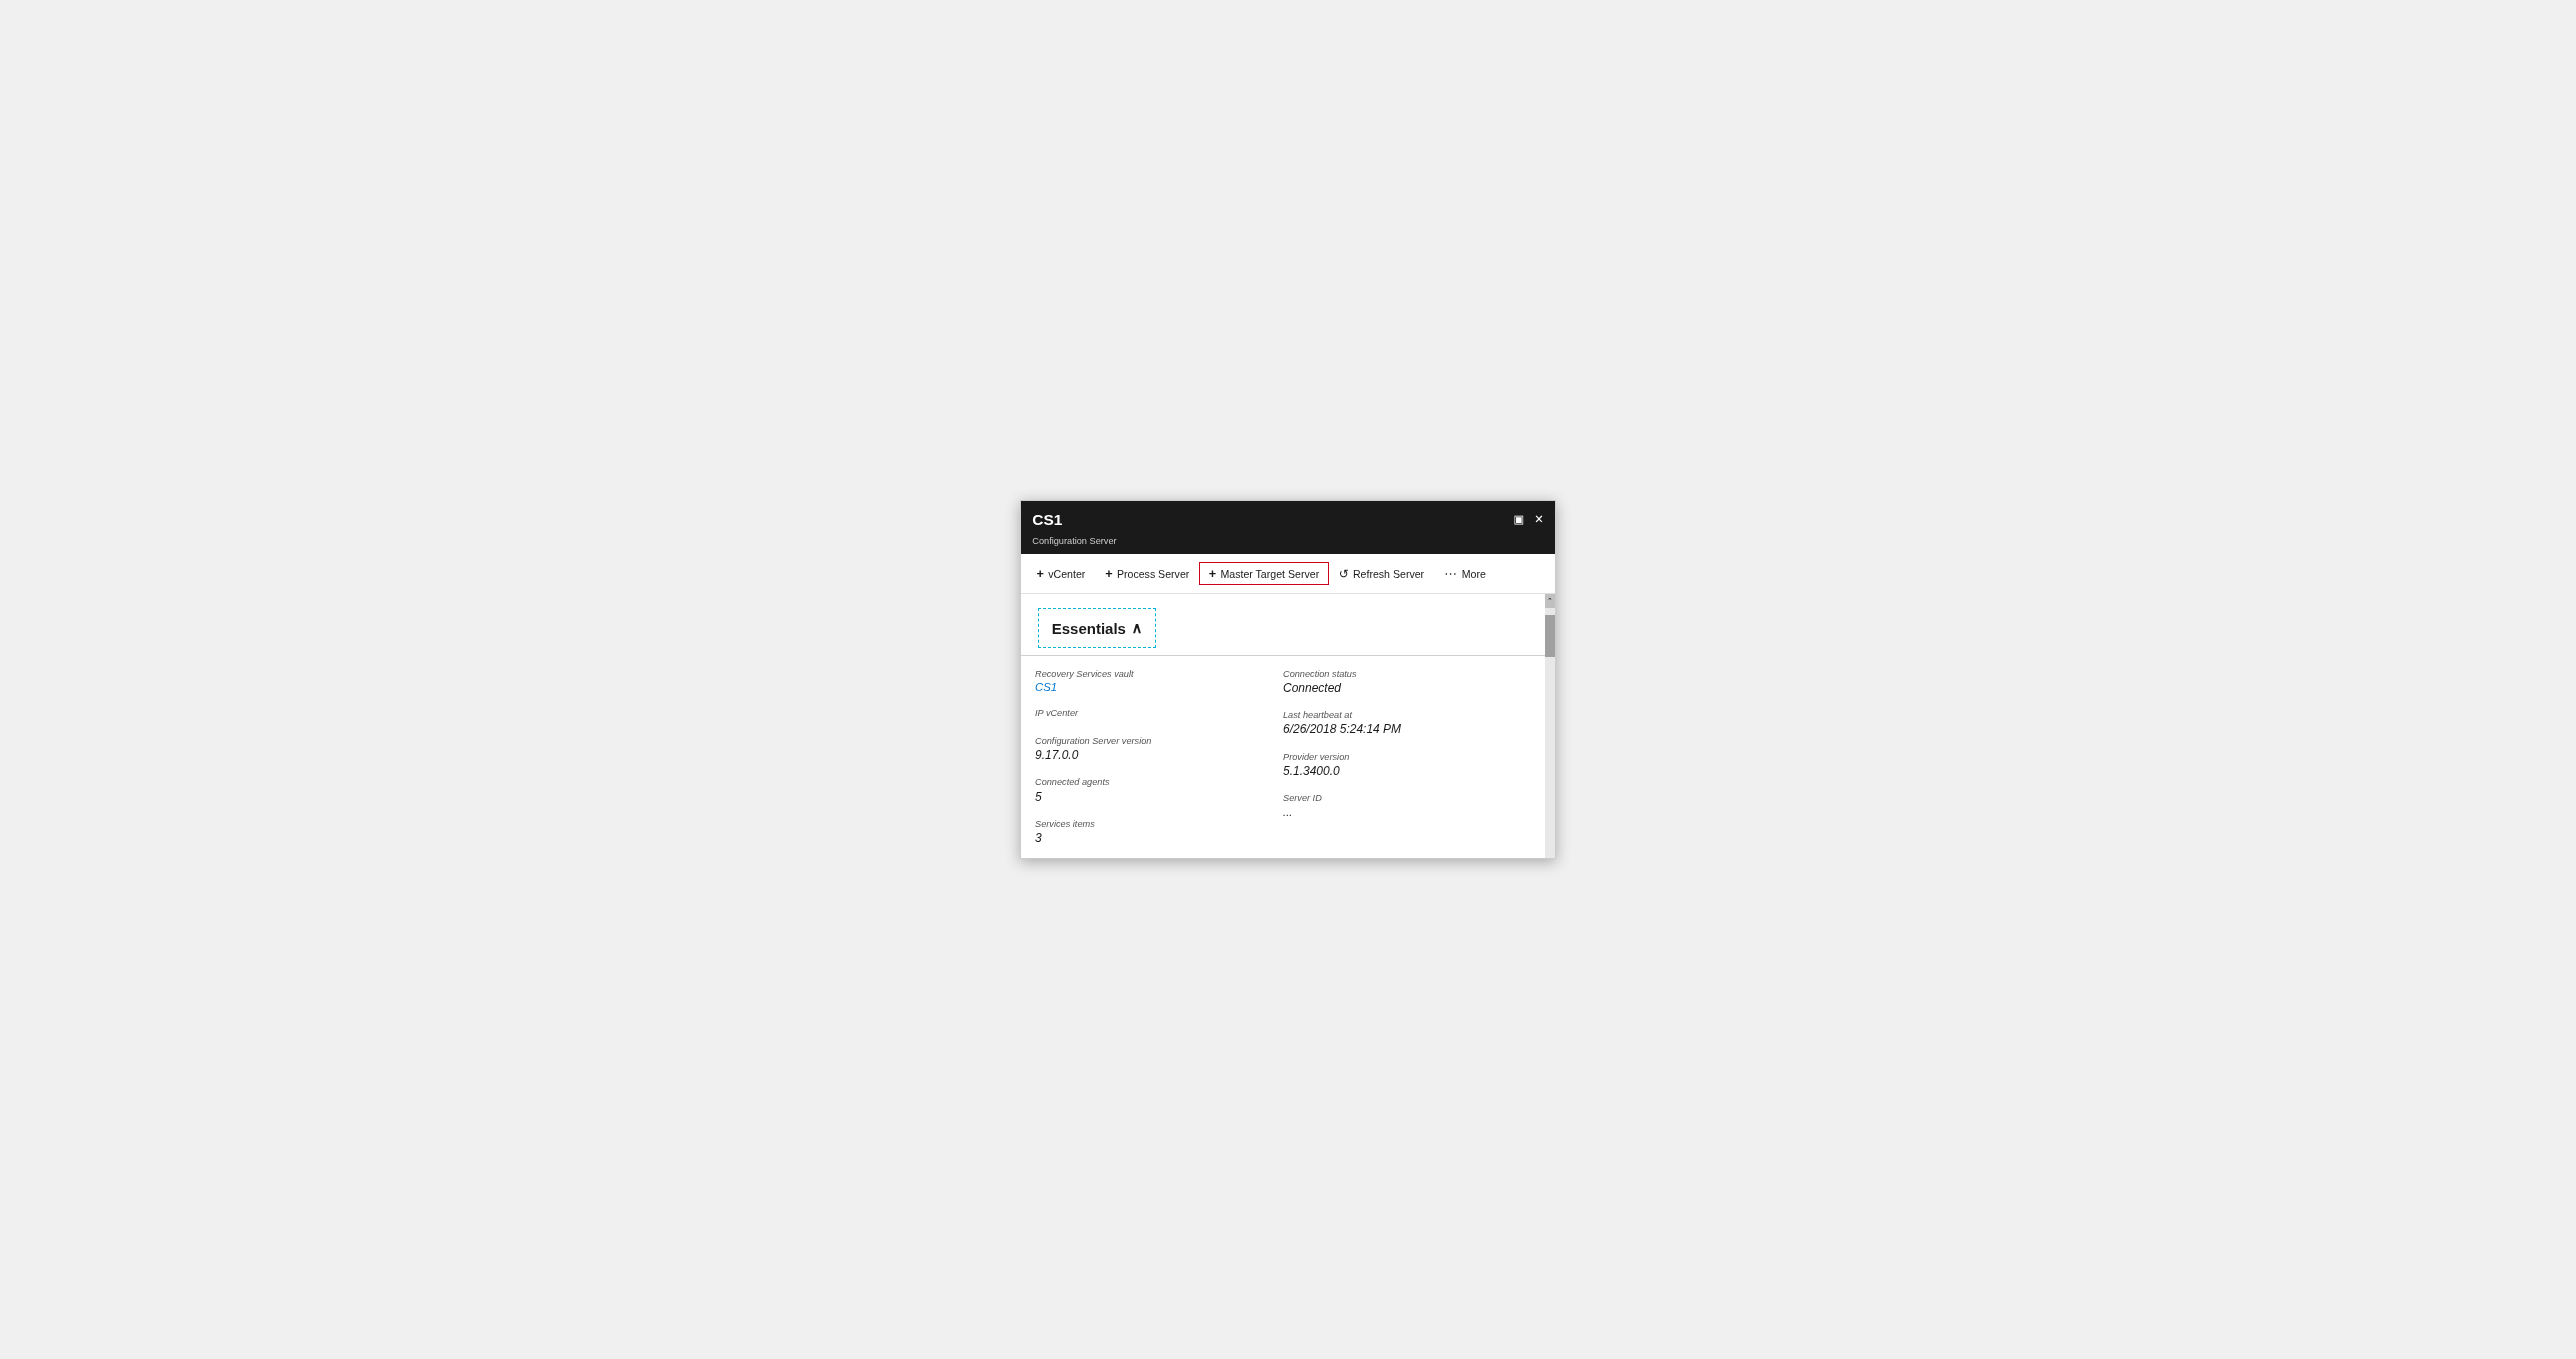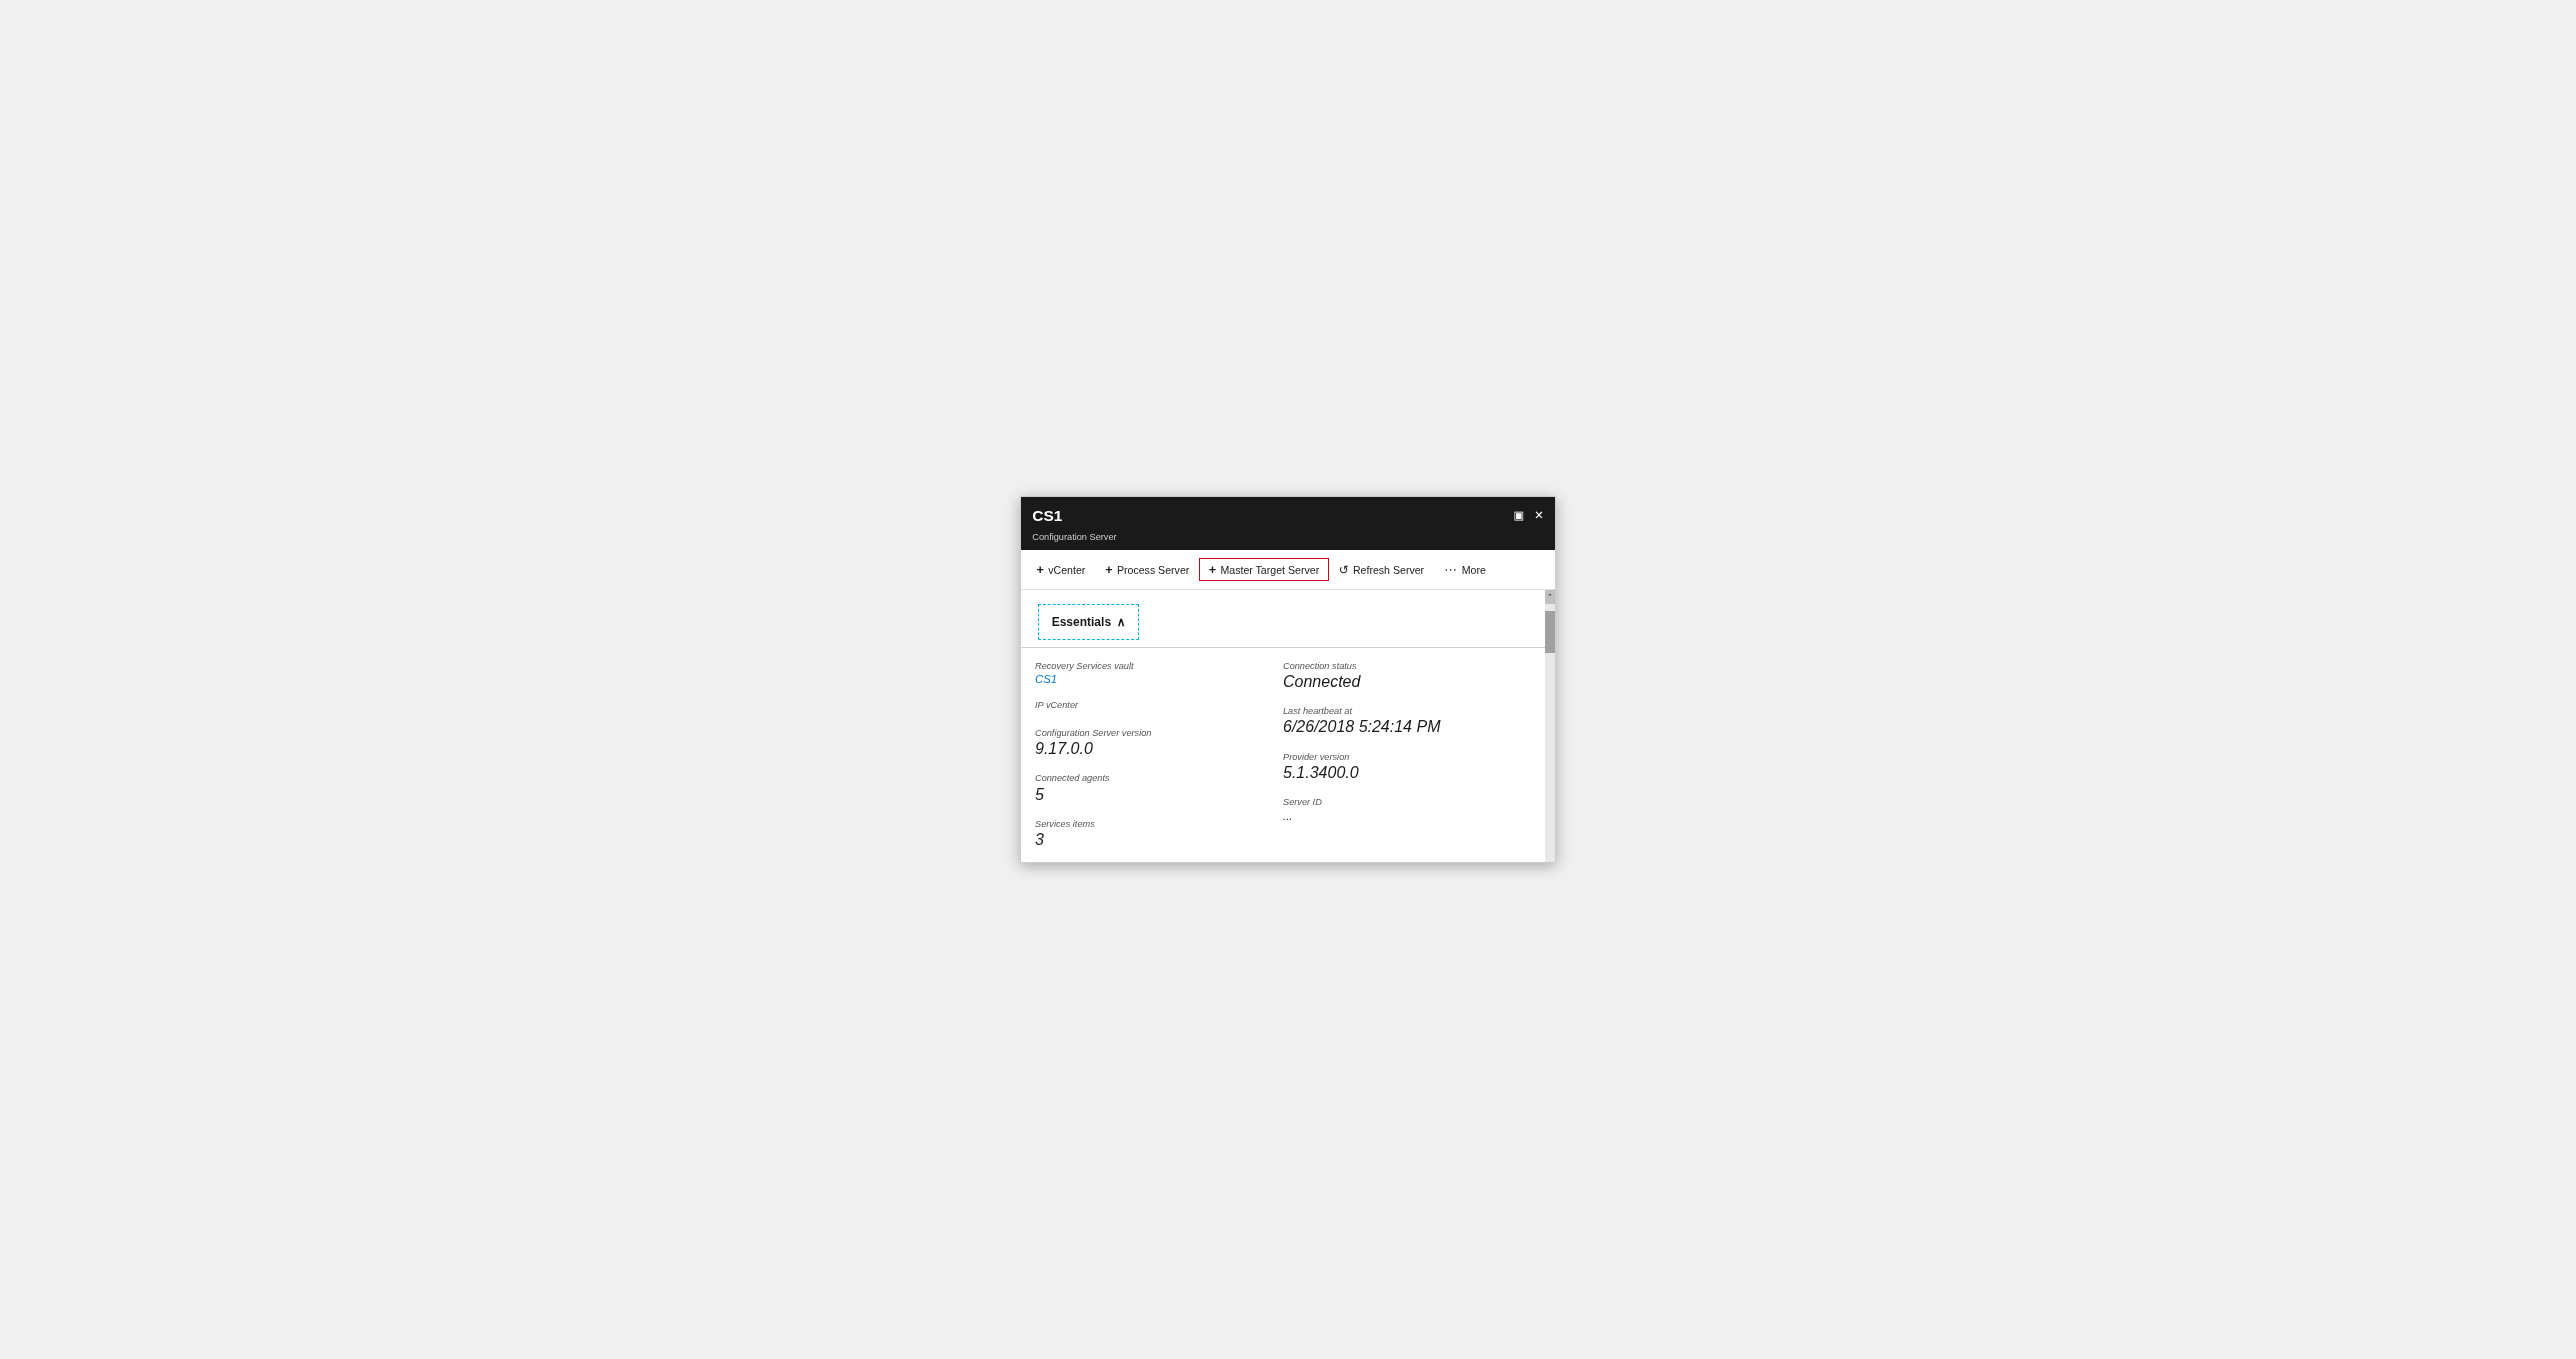--- a/index.html
+++ b/index.html
@@ -115,21 +115,21 @@
 
     .essentials-header {
       padding: 10px 12.7px;
       border-bottom: 0.7px solid #d0d0d0;
       display: inline-block;
       border: 1.1px dashed #00b4d8;
       margin: 7px 8.5px;
     }
 
     .essentials-header-text {
-      font-size: 12px;
+      font-size: 15px;
       font-weight: 600;
       color: #1a1a1a;
       display: flex;
       align-items: center;
       gap: 5.6px;
     }
 
     .essentials-divider {
       height: 0.7px;
       background: #d0d0d0;
@@ -167,21 +167,21 @@
       font-weight: 400;
     }
 
     .field-value.link {
       color: #0078d4;
       cursor: pointer;
       text-decoration: none;
     }
 
     .field-value.large {
-      font-size: 16px;
+      font-size: 12px;
     }
 
     .scrollbar {
       width: 10px;
       background: #f0f0f0;
       display: flex;
       flex-direction: column;
       align-items: center;
     }
 

